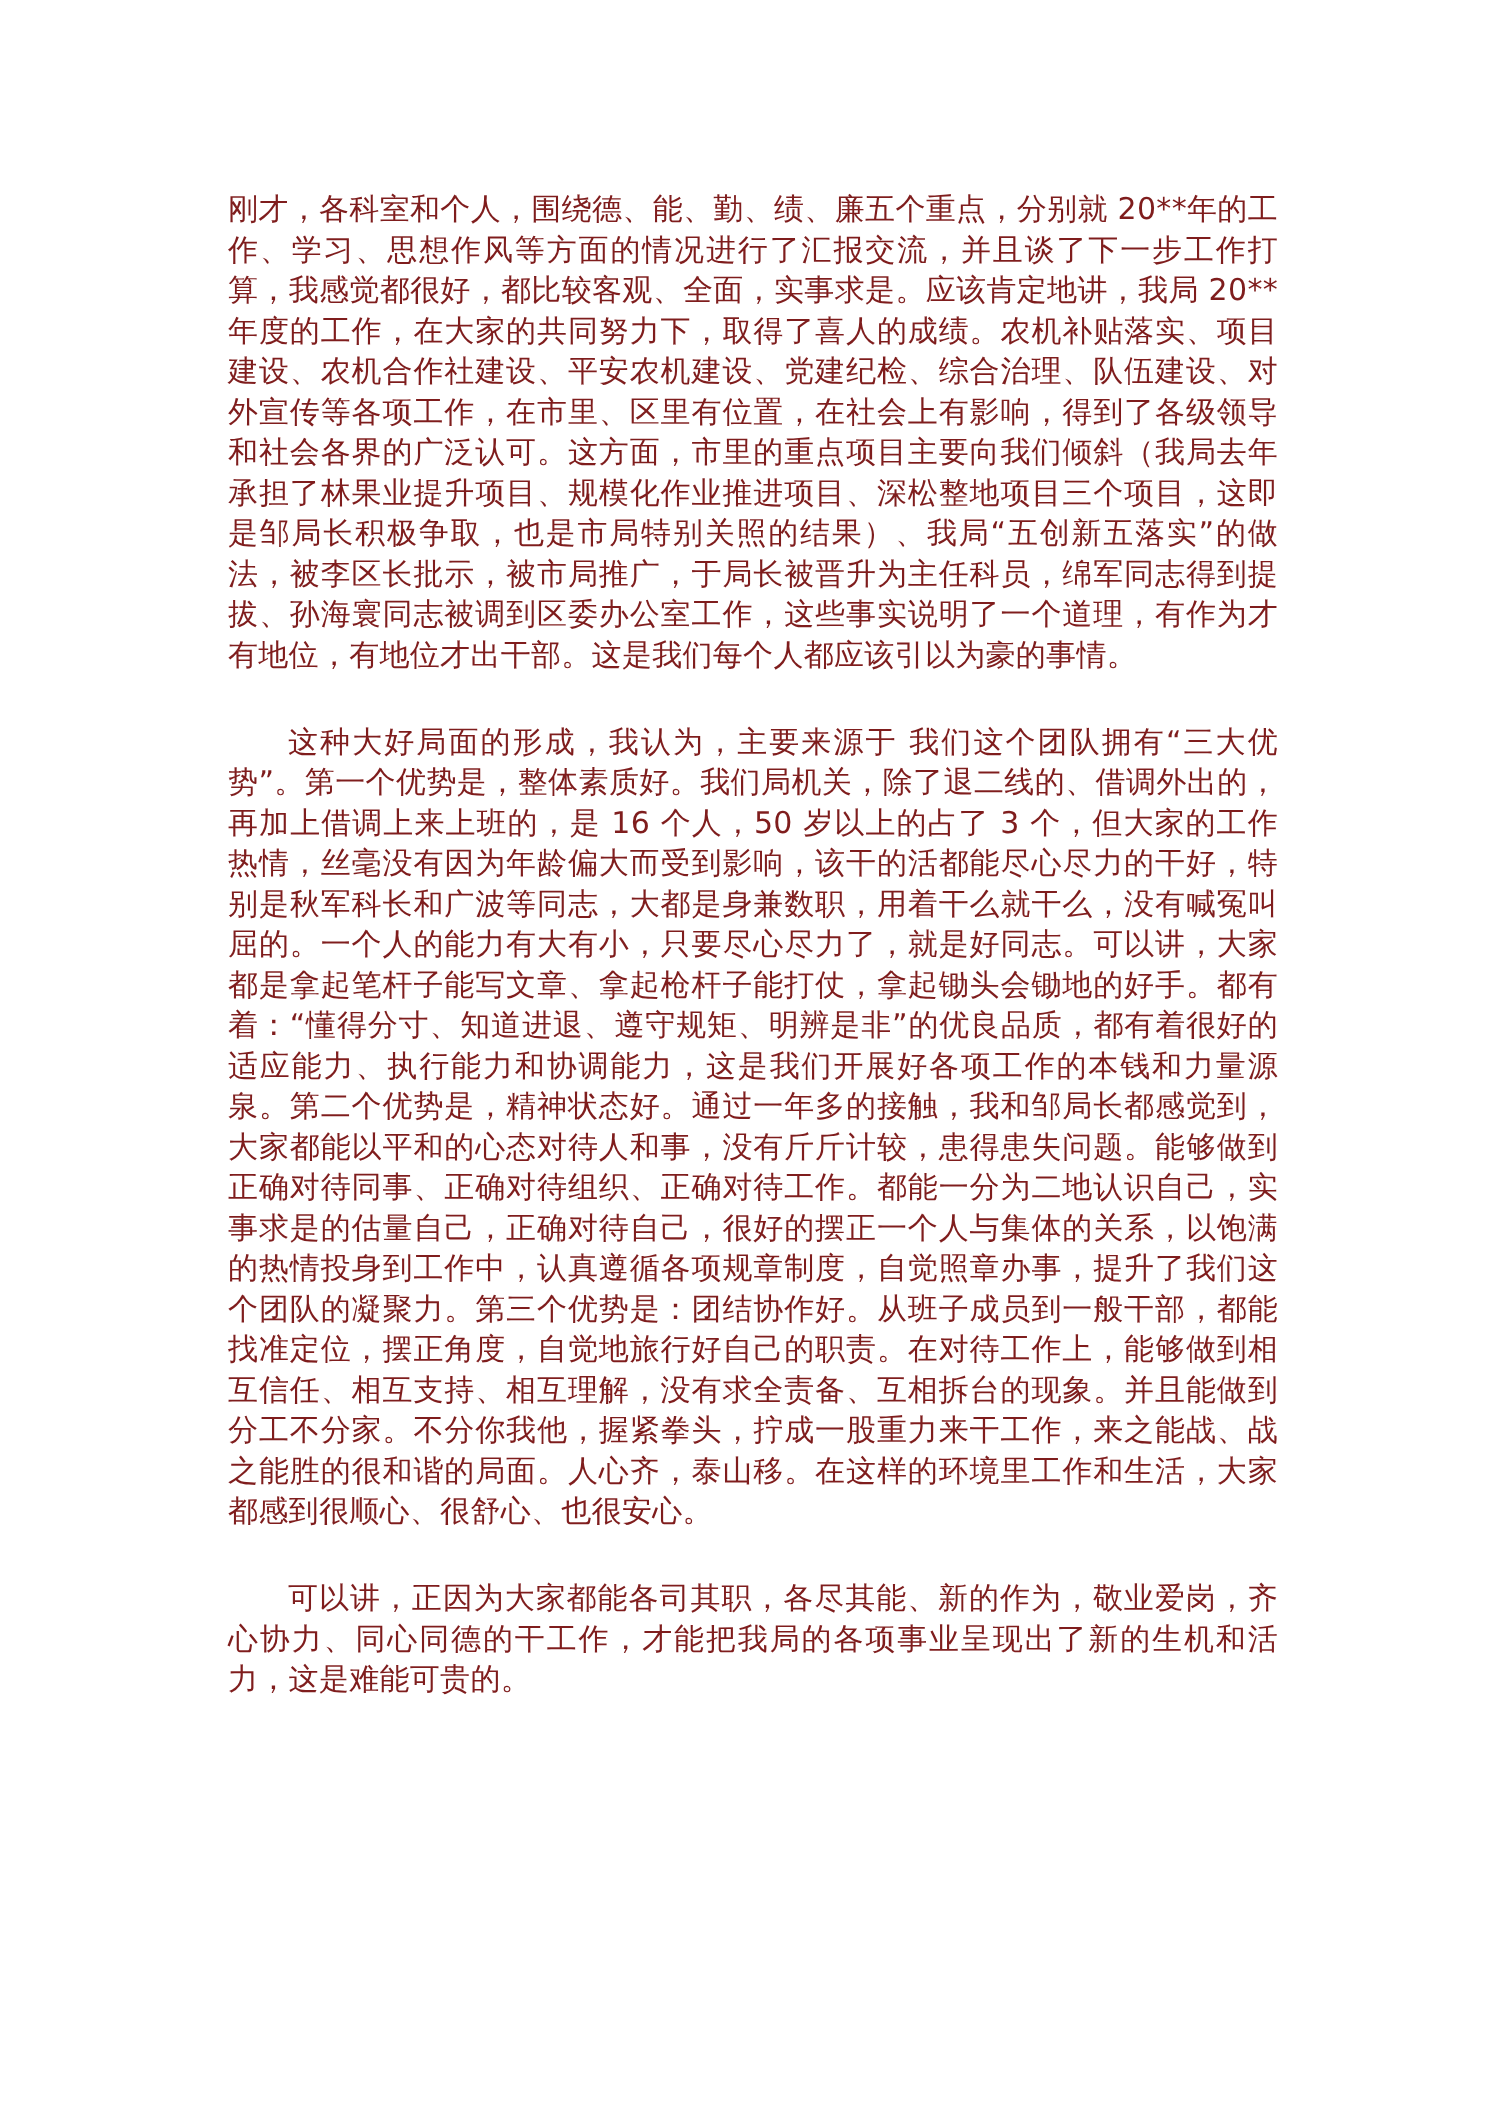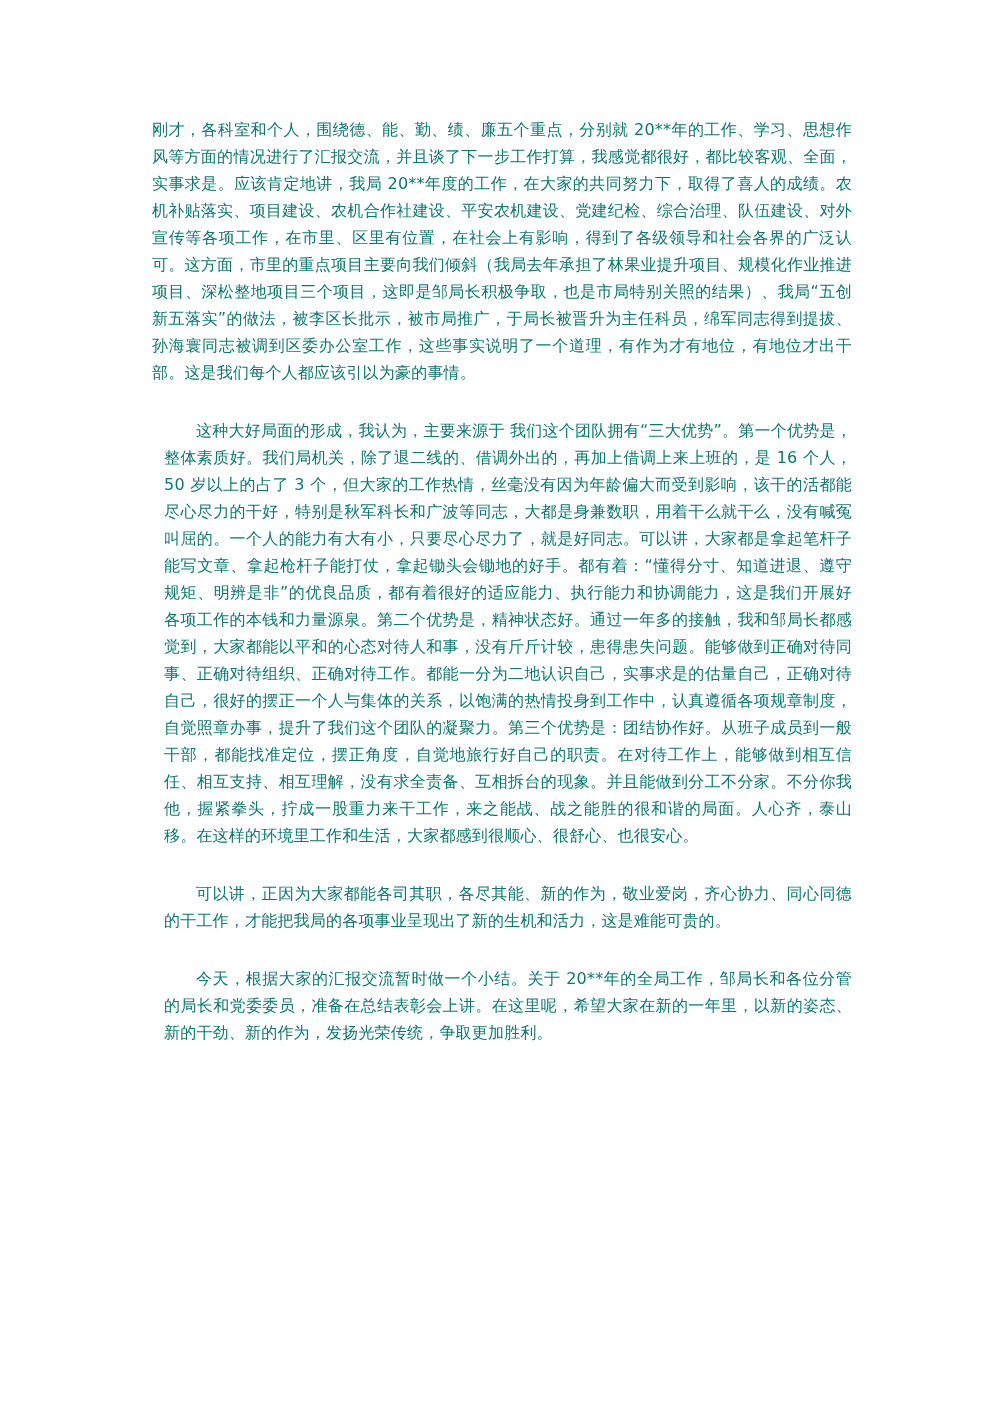--- a/index.html
+++ b/index.html
@@ -11,39 +11,37 @@
     position: relative;
     width: 1000px;
     height: 1415px;
     background: #ffffff;
     overflow: hidden;
     font-family: "DejaVu Sans", sans-serif;
   }
   .content {
     position: absolute;
     left: 152px;
-    top: 116px;
+    top: 126px;
     width: 700px;
-    color: #0f766e;
-    font-size: 16px;
+    color: #7f1d1d;
+    font-size: 20px;
     line-height: 27px;
     text-align: justify;
     letter-spacing: 0.2px;
   }
   .content p {
     margin: 0 0 31px 0;
   }
   .content p.indent {
     text-indent: 2em;
-    margin-left: 12px;
   }
 </style>
 </head>
 <body>
 
 <div class="page">
   <div class="content">
     <p>刚才，各科室和个人，围绕德、能、勤、绩、廉五个重点，分别就 20**年的工作、学习、思想作风等方面的情况进行了汇报交流，并且谈了下一步工作打算，我感觉都很好，都比较客观、全面，实事求是。应该肯定地讲，我局 20**年度的工作，在大家的共同努力下，取得了喜人的成绩。农机补贴落实、项目建设、农机合作社建设、平安农机建设、党建纪检、综合治理、队伍建设、对外宣传等各项工作，在市里、区里有位置，在社会上有影响，得到了各级领导和社会各界的广泛认可。这方面，市里的重点项目主要向我们倾斜（我局去年承担了林果业提升项目、规模化作业推进项目、深松整地项目三个项目，这即是邹局长积极争取，也是市局特别关照的结果）、我局“五创新五落实”的做法，被李区长批示，被市局推广，于局长被晋升为主任科员，绵军同志得到提拔、孙海寰同志被调到区委办公室工作，这些事实说明了一个道理，有作为才有地位，有地位才出干部。这是我们每个人都应该引以为豪的事情。</p>
     <p class="indent">这种大好局面的形成，我认为，主要来源于 我们这个团队拥有“三大优势”。第一个优势是，整体素质好。我们局机关，除了退二线的、借调外出的，再加上借调上来上班的，是 16 个人，50 岁以上的占了 3 个，但大家的工作热情，丝毫没有因为年龄偏大而受到影响，该干的活都能尽心尽力的干好，特别是秋军科长和广波等同志，大都是身兼数职，用着干么就干么，没有喊冤叫屈的。一个人的能力有大有小，只要尽心尽力了，就是好同志。可以讲，大家都是拿起笔杆子能写文章、拿起枪杆子能打仗，拿起锄头会锄地的好手。都有着：“懂得分寸、知道进退、遵守规矩、明辨是非”的优良品质，都有着很好的适应能力、执行能力和协调能力，这是我们开展好各项工作的本钱和力量源泉。第二个优势是，精神状态好。通过一年多的接触，我和邹局长都感觉到，大家都能以平和的心态对待人和事，没有斤斤计较，患得患失问题。能够做到正确对待同事、正确对待组织、正确对待工作。都能一分为二地认识自己，实事求是的估量自己，正确对待自己，很好的摆正一个人与集体的关系，以饱满的热情投身到工作中，认真遵循各项规章制度，自觉照章办事，提升了我们这个团队的凝聚力。第三个优势是：团结协作好。从班子成员到一般干部，都能找准定位，摆正角度，自觉地旅行好自己的职责。在对待工作上，能够做到相互信任、相互支持、相互理解，没有求全责备、互相拆台的现象。并且能做到分工不分家。不分你我他，握紧拳头，拧成一股重力来干工作，来之能战、战之能胜的很和谐的局面。人心齐，泰山移。在这样的环境里工作和生活，大家都感到很顺心、很舒心、也很安心。</p>
     <p class="indent">可以讲，正因为大家都能各司其职，各尽其能、新的作为，敬业爱岗，齐心协力、同心同德的干工作，才能把我局的各项事业呈现出了新的生机和活力，这是难能可贵的。</p>
-    <p class="indent">今天，根据大家的汇报交流暂时做一个小结。关于 20**年的全局工作，邹局长和各位分管的局长和党委委员，准备在总结表彰会上讲。在这里呢，希望大家在新的一年里，以新的姿态、新的干劲、新的作为，发扬光荣传统，争取更加胜利。</p>
   </div>
 </div>
 
 </body></html>

